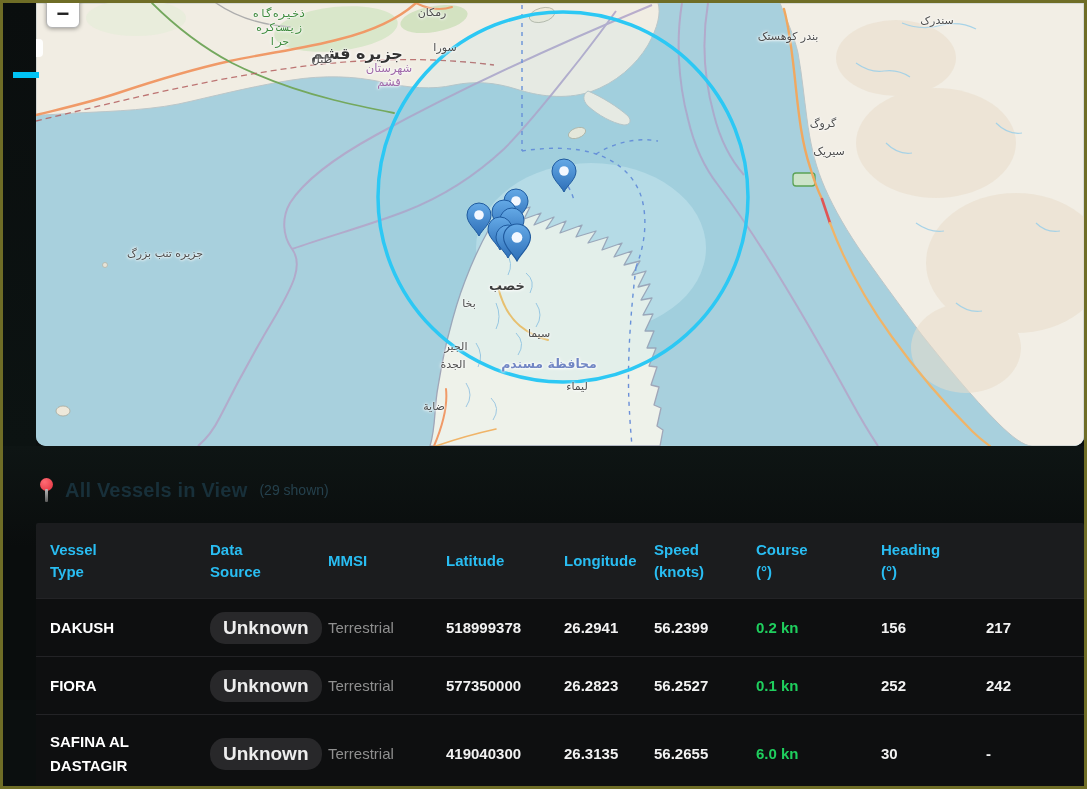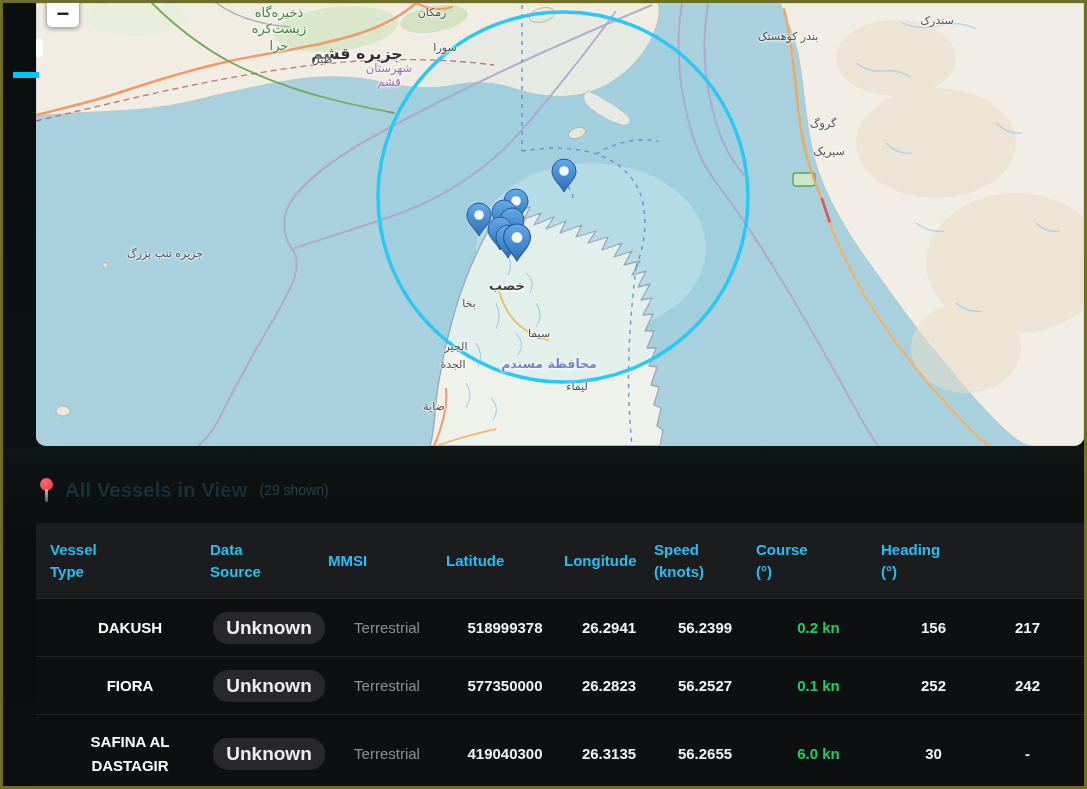--- a/index.html
+++ b/index.html
@@ -16,21 +16,21 @@
   
   #map{position:absolute;left:36px;top:3px;width:1048px;height:443px;background:#a8d0dd;
        border-radius:0 0 10px 10px;overflow:hidden;z-index:4;}
   #map svg{position:absolute;left:0;top:0;}
   .map-label{position:absolute;transform:translate(-50%,-50%);white-space:pre-line;text-align:center;
              font-family:"DejaVu Sans",sans-serif;line-height:1.25;z-index:8;pointer-events:none;
              text-shadow:0 0 2px #fff,0 0 3px #fff,0 0 4px #fff;}
   .lbl-town{font-size:11px;color:#4d4d4d;}
   .lbl-big{font-size:16px;color:#333;font-weight:600;letter-spacing:1px;}
   .lbl-city{font-size:13px;color:#3d3d3d;font-weight:600;}
-  .lbl-green{font-size:13px;color:#3c8a3c;}
+  .lbl-green{font-size:11px;color:#3c8a3c;font-family:Liberation Mono, monospace;}
   .lbl-purple{font-size:11.5px;color:#a06aaa;}
   .lbl-blue{font-size:12.5px;color:#7186c4;font-weight:600;letter-spacing:.5px;}
   #zoom-out-btn{position:absolute;left:10px;top:-9px;width:32px;height:32px;background:#fff;
        border:1px solid #b5b5b5;border-radius:6px;box-shadow:0 1px 4px rgba(0,0,0,.35);
        color:#222;font-size:22px;font-weight:700;text-align:center;line-height:38px;z-index:10;cursor:pointer;}
   #ctrl-sliver{position:absolute;left:0;top:36px;width:7px;height:18px;background:#fff;
        border-radius:0 4px 4px 0;opacity:.92;z-index:10;}
 
   
   #below{position:absolute;left:3px;top:446px;width:1081px;height:254px;
@@ -45,21 +45,21 @@
   #panel-count{font-size:14px;color:#25414d;}
 
   
   #vtable{position:absolute;left:33px;top:77px;width:1048px;}
   .trow{display:grid;grid-template-columns:174px 118px 118px 118px 90px 102px 125px 105px 83px;
         align-items:center;}
   #thead{background:#1b1c1e;height:75px;border-radius:2px 2px 0 0;}
   .th{color:#29bdf2;font-size:15px;font-weight:700;line-height:1.45;}
   .th span{display:inline-block;width:min-content;white-space:normal;}
   .th:first-child{padding-left:14px;}
-  .drow{height:57px;background:#0e0f10;border-top:1px solid #232326;text-align:center;}
+  .drow{height:57px;background:#0e0f10;border-top:1px solid #232326;}
   .drow.tall{height:77px;}
   .cell{font-size:15px;color:#f2f2f2;}
   .cell:first-child{padding-left:14px;}
   .c-name{font-weight:700;color:#fff;line-height:1.55;}
   .c-name span{display:inline-block;max-width:130px;}
   .badge{display:inline-block;background:#28282a;border-radius:15px;padding:5px 13px;
          font-size:19px;font-weight:600;color:#ededed;}
   .c-muted{color:#8f8f8f;font-weight:400;}
   .c-num{font-weight:600;}
   .c-speed{color:#1fcf5e;font-weight:600;}

